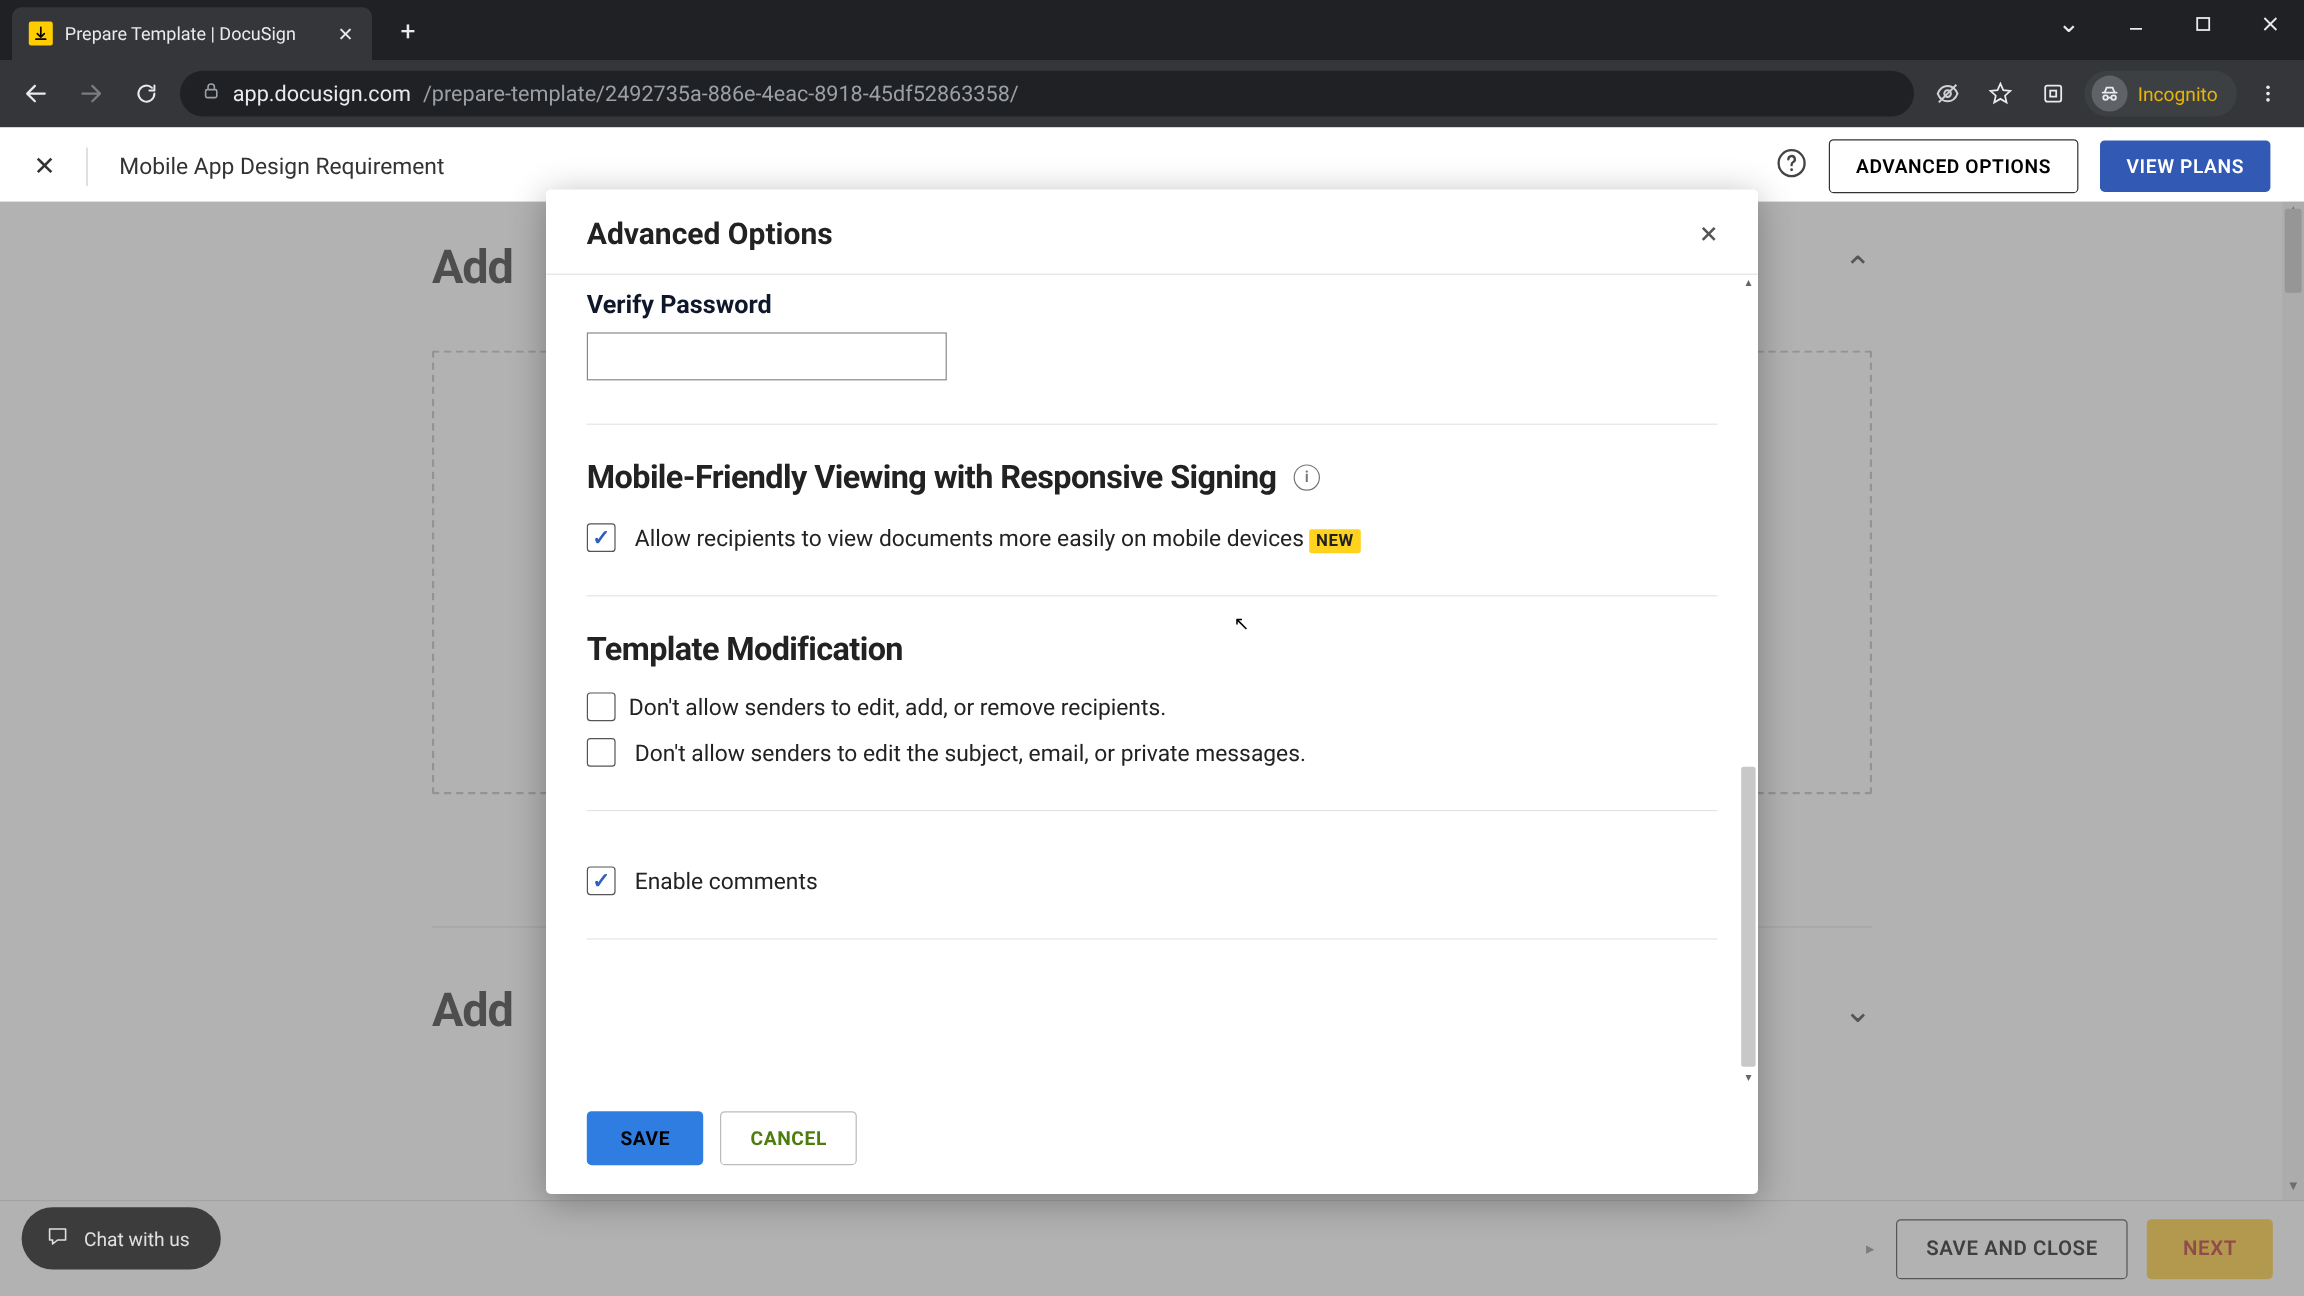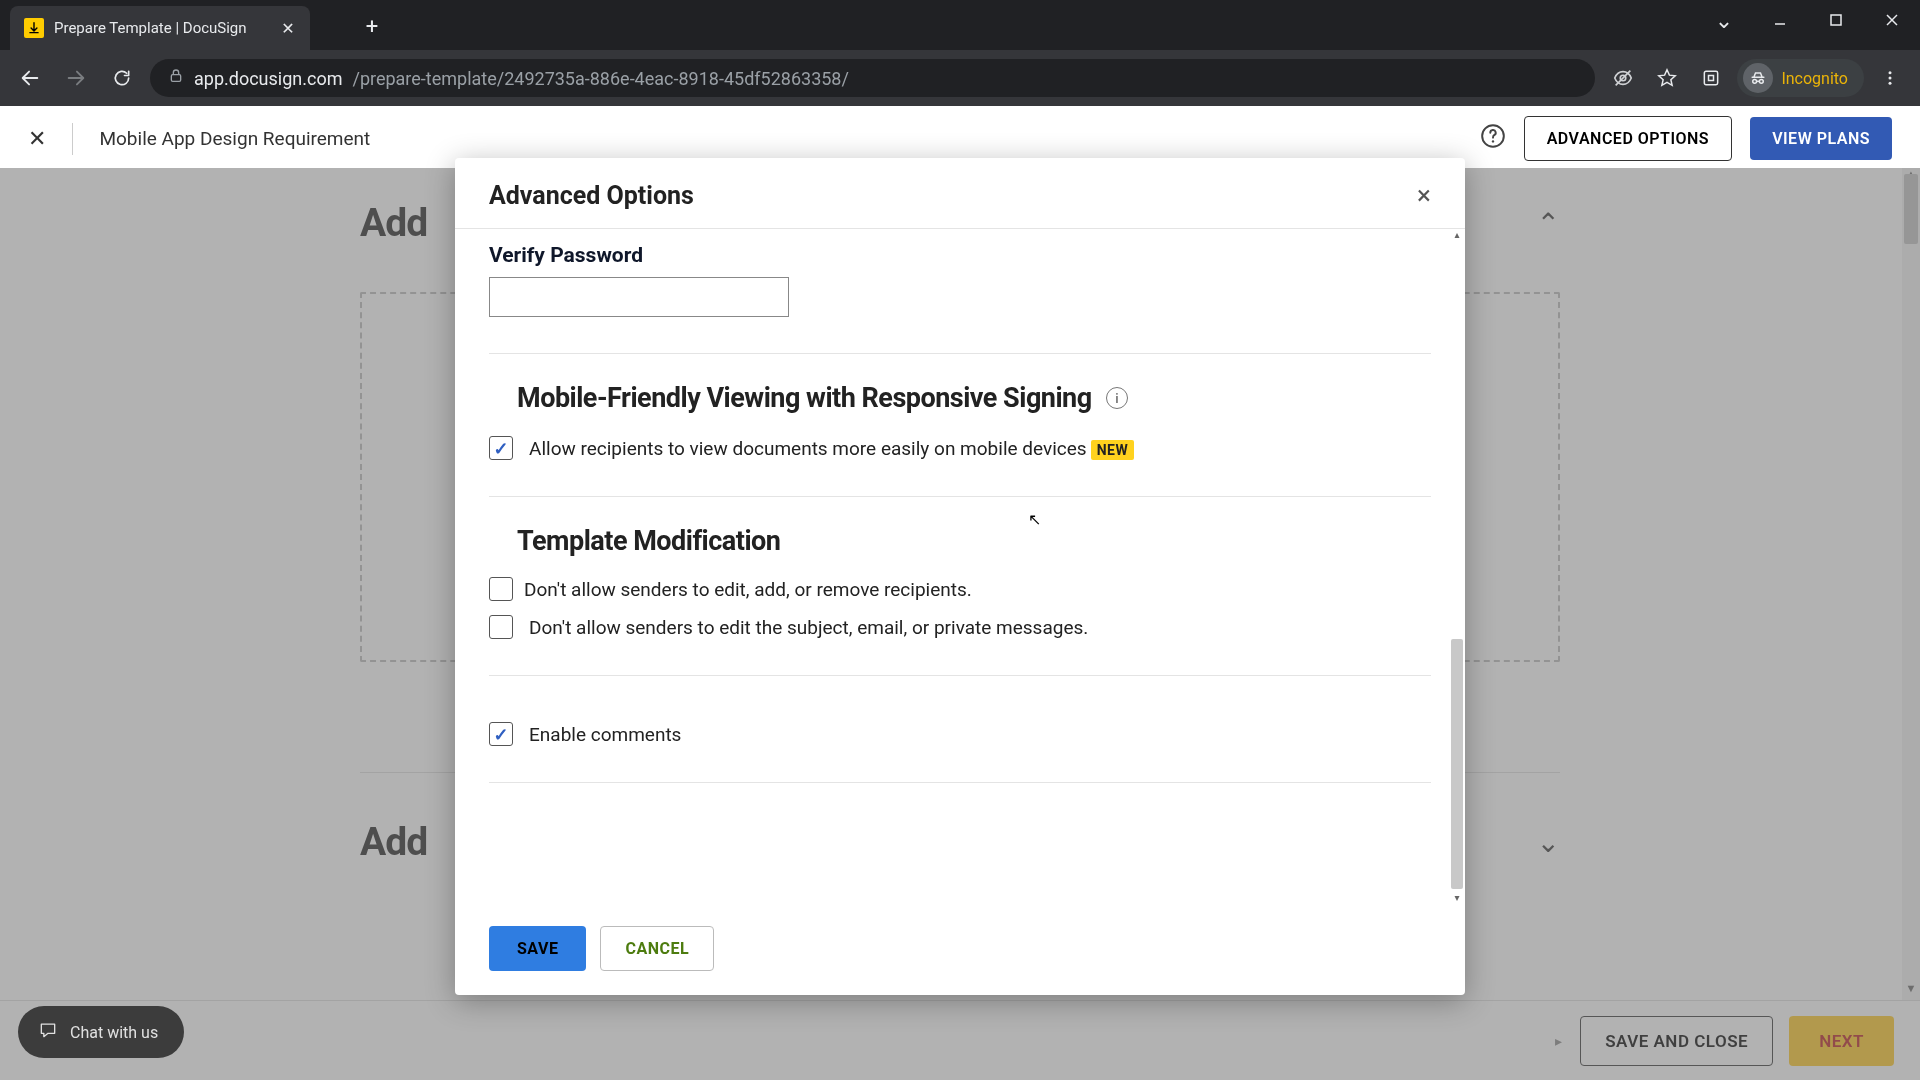--- a/index.html
+++ b/index.html
@@ -1,19 +1,19 @@
 <!DOCTYPE html>
 <html><head>
 <meta charset="utf-8">
 <style>
 * { margin:0; padding:0; box-sizing:border-box; font-family:-apple-system,BlinkMacSystemFont,"Segoe UI",Roboto,Helvetica,Arial,sans-serif; }
 body { width:1920px; height:1080px; overflow:hidden; background:#fff; position:relative; }
 
 
-.titlebar { height:50px; background:#202124; display:flex; align-items:flex-start; color:#e8eaed;gap:32px; }
+.titlebar { height:50px; background:#202124; display:flex; align-items:flex-start; color:#e8eaed; }
 .tab { display:flex; align-items:center; height:44px; margin-top:6px; margin-left:10px; background:#35363a; border-radius:8px 8px 0 0; padding:0 14px; gap:10px; min-width:300px; }
 .favicon { width:20px; height:20px; background:#ffcc00; display:flex; align-items:center; justify-content:center; border-radius:2px; }
 .favicon svg { width:14px; height:14px; }
 .tab-title { font-size:15px; color:#e8eaed; flex:1; }
 .tab-close { width:16px; height:16px; color:#e8eaed; display:flex; align-items:center; justify-content:center; cursor:pointer; font-size:16px; }
 .newtab { width:32px; height:32px; margin-top:10px; margin-left:14px; color:#e8eaed; display:flex; align-items:center; justify-content:center; font-size:22px; cursor:pointer; }
 .win-controls { margin-left:auto; display:flex; align-items:center; height:40px; }
 .win-controls span { width:56px; height:40px; display:flex; align-items:center; justify-content:center; color:#e8eaed; }
 .chev { color:#9aa0a6; font-size:22px; }
 
@@ -67,21 +67,21 @@
 
 .modal { position:absolute; top:158px; left:50%; transform:translateX(-50%); width:1010px; background:#fff; border-radius:4px; box-shadow:0 6px 30px rgba(0,0,0,.3); z-index:60; }
 .modal-head { display:flex; align-items:center; justify-content:space-between; padding:22px 34px 18px; }
 .modal-title { font-size:25px; font-weight:700; color:#222; }
 .modal-close { font-size:26px; color:#555; cursor:pointer; }
 .modal-body { border-top:1px solid #e4e4e4; height:680px; overflow-y:auto; position:relative; padding:0 34px 26px; }
 .mb-section { border-bottom:1px solid #e4e4e4; padding:28px 0 36px; }
 .mb-section:last-child { border-bottom:none; }
 .lbl-strong { font-size:21px; font-weight:700; color:#0f172a; margin-bottom:10px; letter-spacing:0; }
 .txt-input { width:300px; height:40px; border:1px solid #888; padding:0 10px; font-size:16px; }
-.h3 { font-size:27px; font-weight:700; color:#222; letter-spacing:-.5px; display:flex; align-items:center; gap:14px;margin-left:28px; }
+.h3 { font-size:27px; font-weight:700; color:#222; letter-spacing:-.5px; display:flex; align-items:center; gap:14px; }
 .info-ic { width:22px; height:22px; border:1.5px solid #777; border-radius:50%; display:inline-flex; align-items:center; justify-content:center; font-size:13px; color:#777; font-weight:600; }
 .chk-row { display:flex; align-items:center; gap:16px; margin-top:22px; font-size:19px; color:#222; }
 .chk { width:24px; height:24px; border:1.5px solid #555; border-radius:3px; display:flex; align-items:center; justify-content:center; cursor:pointer; flex-shrink:0; }
 .chk.checked::after { content:"✓"; color:#2f5fc1; font-weight:700; font-size:18px; }
 .badge-new { background:#ffd21e; color:#222; font-size:14px; font-weight:700; padding:2px 6px; margin-left:4px; border-radius:2px; letter-spacing:.5px; }
 .modal-foot { padding:18px 34px 24px; display:flex; gap:14px; }
 .btn-save { background:#2f7de1; color:#000000; border:none; padding:12px 28px; font-size:16px; font-weight:700; letter-spacing:.5px; border-radius:4px; cursor:pointer; }
 .btn-cancel { background:#fff; border:1px solid #bbb; color:#4d7c0f; padding:12px 24px; font-size:16px; font-weight:700; letter-spacing:.5px; border-radius:4px; cursor:pointer; }
 
 

